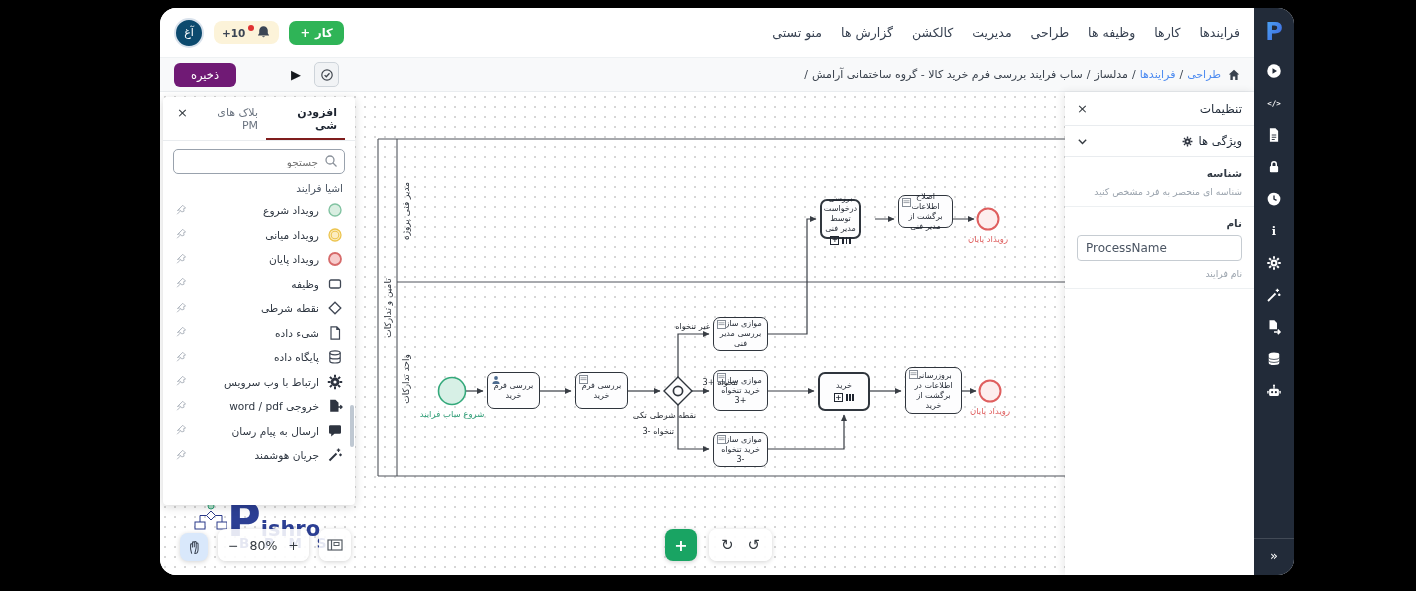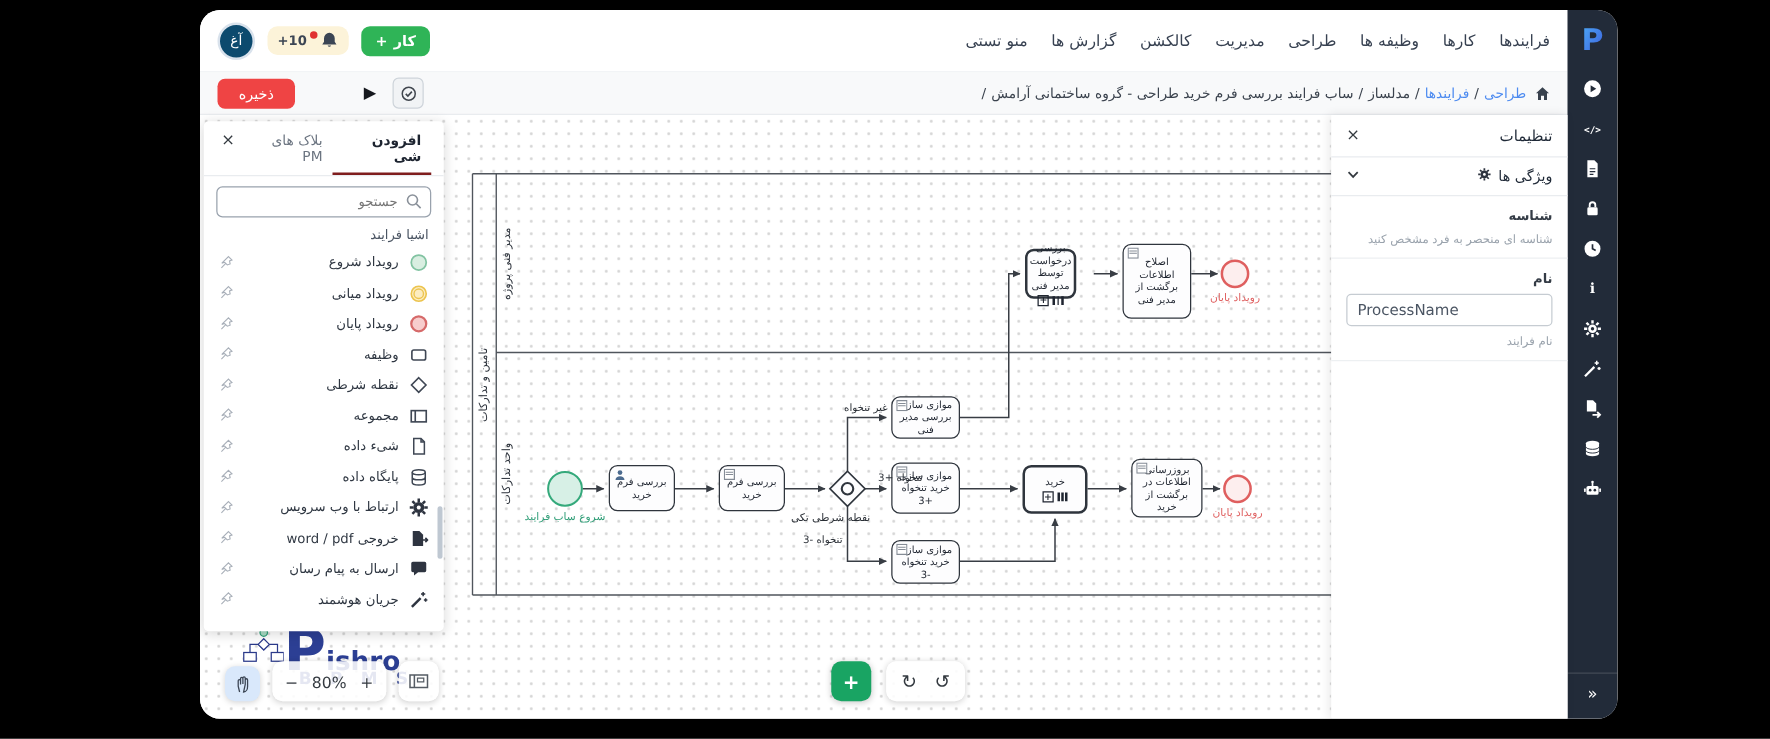--- a/index.html
+++ b/index.html
@@ -21,21 +21,21 @@
   .bell-count{font-size:10.5px;font-weight:bold;color:#3b4554}
   .bell-dot{width:6px;height:6px;background:#e03131;border-radius:50%;margin-left:1px;margin-top:-9px}
   .avatar{width:30px;height:30px;border-radius:50%;background:#0c4a6e;color:#fff;font-size:11px;display:flex;align-items:center;justify-content:center;border:2px solid #d9e2ec;box-sizing:border-box;cursor:pointer}
   
   .toolbar{position:absolute;left:0;top:50px;width:1094px;height:34px;background:#f8f9fa;border-bottom:1px solid #e9ecef;display:flex;align-items:center;padding:0 14px;box-sizing:border-box}
   .crumbs{display:flex;align-items:center;gap:4px;font-size:11px;color:#3a424d;white-space:nowrap}
   .crumb-link{color:#4d8bf0;cursor:pointer}
   .tb-actions{margin-inline-start:auto;display:flex;align-items:center;gap:13px}
   .btn-check{width:23px;height:23px;border:1px solid #ced4da;border-radius:5px;background:#f1f3f5;display:flex;align-items:center;justify-content:center;cursor:pointer}
   .btn-play{font-size:13px;color:#15181d;cursor:pointer;line-height:1}
-  .btn-save{background:#ef4444;color:#fff;border-radius:6px;font-size:11.5px;padding:5px 17px;margin-inline-start:42px;cursor:pointer}
+  .btn-save{background:#701a75;color:#fff;border-radius:6px;font-size:11.5px;padding:5px 17px;margin-inline-start:42px;cursor:pointer}
   
   .canvas{position:absolute;left:0;top:84px;width:905px;height:483px;background:#fff;background-image:radial-gradient(circle,#d6d6d6 1px,transparent 1.2px);background-size:10px 10px}
   .dg{position:absolute;left:0;top:0}
   .vlabel-wrap{position:absolute;display:flex;align-items:center;justify-content:center;pointer-events:none}
   .vlabel{transform:rotate(-90deg);white-space:nowrap;font-size:9px;color:#2c323b}
   .task{position:absolute;border:1.2px solid #2f353d;border-radius:7px;background:#fdfdfe;display:flex;flex-direction:column;align-items:center;justify-content:center;text-align:center;font-size:8px;line-height:1.25;color:#1f2530;padding:2px;box-sizing:border-box;cursor:pointer}
   .task.thick{border-width:2.2px}
   .corner-ic{position:absolute;top:2px;left:3px;line-height:0}
   .markers{display:flex;gap:3px;align-items:center;justify-content:center;margin-top:2px}
   .mi-bars{display:flex;gap:1.5px}
@@ -71,21 +71,21 @@
   .pal-section{font-size:10.5px;color:#4b5563;margin:2px 12px 4px}
   .pal-item{display:flex;align-items:center;height:24.5px;padding:0 12px;gap:8px;cursor:grab}
   .pal-ic{width:16px;height:16px;line-height:0;flex:0 0 16px}
   .pal-label{flex:1;font-size:10.6px;color:#2f3742}
   .pal-pin{line-height:0;opacity:.85;cursor:pointer}
   .pal-scroll{position:absolute;right:1px;top:308px;width:4px;height:42px;background:#bfc8d2;border-radius:2px}
   
   .settings{position:absolute;left:905px;top:84px;width:189px;height:483px;background:#fff;box-shadow:-2px 0 8px rgba(0,0,0,.09);z-index:4;box-sizing:border-box}
   .set-head{display:flex;align-items:center;padding:9px 12px;border-bottom:1px solid #e9ecef;font-size:12px;color:#1f2937}
   .set-close{margin-inline-start:auto;font-size:13px;color:#343a40;cursor:pointer}
-  .set-section{display:flex;padding:8px 12px;border-bottom:1px solid #e9ecef;font-size:11.5px;color:#1f2937;gap:6px}
+  .set-section{display:flex;align-items:center;padding:8px 12px;border-bottom:1px solid #e9ecef;font-size:11.5px;color:#1f2937;gap:6px}
   .set-chev{margin-inline-start:auto;line-height:0;cursor:pointer}
   .set-group{padding:10px 12px 9px;border-bottom:1px solid #edf0f2}
   .f-label{font-size:10.5px;color:#343c46;margin-bottom:6px;font-weight:bold}
   .f-input{width:100%;box-sizing:border-box;height:26px;border:1px solid #c6ccd2;border-radius:4px;padding:0 8px;font-size:12px;color:#4b5563;text-align:left;font-family:"DejaVu Sans",sans-serif;outline:none}
   .f-help{font-size:9.3px;color:#99a2ac;margin-top:7px}
 </style>
 </head>
 <body>
 
 <div class="win">
@@ -127,21 +127,21 @@
             <path d="M6 0.8 L11.2 5.6 H9.6 V11 H7.2 V7.6 H4.8 V11 H2.4 V5.6 H0.8 Z" fill="#39424e"></path>
           </svg>
       </span>
       <span style="display:flex;gap:4px;align-items:center">
           <span class="crumb-link">طراحی</span>
           <span>/</span>
           <span class="crumb-link">فرایندها</span>
           <span>/</span>
           <span class="crumb-item">مدلساز</span>
           <span>/</span>
-          <span class="crumb-item">ساب فرایند بررسی فرم خرید طراحی - گروه ساختمانی آرامش</span>
+          <span class="crumb-item">ساب فرایند بررسی فرم خرید کالا - گروه ساختمانی آرامش</span>
           <span>/</span>
         </span>
     </div>
     <div class="tb-actions">
       <div class="btn-check">
         <svg width="14" height="14" viewBox="0 0 14 14">
             <circle cx="7" cy="7" r="5.2" fill="none" stroke="#40464e" stroke-width="1.2"></circle>
             <path d="M4.6 7.1 L6.3 8.8 L9.5 5.3" fill="none" stroke="#40464e" stroke-width="1.3"></path>
           </svg>
       </div>
@@ -256,21 +256,21 @@
       <span>بررسی درخواست توسط مدیر فنی</span>
       <span class="markers">
         <span class="mi-bars">
             <i></i>
             <i></i>
             <i></i>
           </span>
           <span class="plusbox">+</span>
       </span>
     </div>
-    <div class="task" style="left:738px;top:103px;width:55px;height:60px">
+    <div class="task" style="left:738px;top:103px;width:55px;height:33px">
       <span class="corner-ic"><svg width="9" height="9" viewBox="0 0 9 9">
             <rect x="0.5" y="0.5" width="8" height="8" fill="#fff" stroke="#858c96"></rect>
             <path d="M1.5 2.8 H7.5 M1.5 4.6 H7.5" stroke="#858c96" stroke-width="0.8"></path>
           </svg></span>
       <span>اصلاح اطلاعات برگشت از مدیر فنی</span>
     </div>
 
     <div class="nlabel green" style="left:252px;top:317px;width:80px">شروع ساب فرایند</div>
     <div class="nlabel" style="left:462px;top:318px;width:85px">نقطه شرطی تکی</div>
     <div class="nlabel red" style="left:795px;top:314px;width:70px">رویداد پایان</div>
@@ -374,30 +374,20 @@
             <span class="pal-label">وظیفه</span>
             <span class="pal-pin"><svg width="13" height="13" viewBox="0 0 16 16" aria-hidden="true">
                 <path d="M9.6 1.6 L13 5 L10.6 5.8 L11.2 8.8 L8.4 9.8 L5.8 7.2 L3 8 L9.6 1.6 Z M6.9 8.3 L2.6 12.6" fill="none" stroke="#9aa2ad" stroke-width="1.1"></path>
               </svg></span>
           </div>
           <div class="pal-item">
             <span class="pal-ic"><svg width="16" height="16" viewBox="0 0 16 16" aria-hidden="true">
                 <path d="M8 2.2 L13.8 8 L8 13.8 L2.2 8 Z" fill="none" stroke="#3f4754" stroke-width="1.3"></path>
               </svg></span>
             <span class="pal-label">نقطه شرطی</span>
-            <span class="pal-pin"><svg width="13" height="13" viewBox="0 0 16 16" aria-hidden="true">
-                <path d="M9.6 1.6 L13 5 L10.6 5.8 L11.2 8.8 L8.4 9.8 L5.8 7.2 L3 8 L9.6 1.6 Z M6.9 8.3 L2.6 12.6" fill="none" stroke="#9aa2ad" stroke-width="1.1"></path>
-              </svg></span>
-          </div>
-          <div class="pal-item">
-            <span class="pal-ic"><svg width="16" height="16" viewBox="0 0 16 16" aria-hidden="true">
-                <rect x="2" y="3.5" width="12" height="9" fill="none" stroke="#3f4754" stroke-width="1.3"></rect>
-                <line x1="5.2" y1="3.5" x2="5.2" y2="12.5" stroke="#3f4754" stroke-width="1.3"></line>
-              </svg></span>
-            <span class="pal-label">مجموعه</span>
             <span class="pal-pin"><svg width="13" height="13" viewBox="0 0 16 16" aria-hidden="true">
                 <path d="M9.6 1.6 L13 5 L10.6 5.8 L11.2 8.8 L8.4 9.8 L5.8 7.2 L3 8 L9.6 1.6 Z M6.9 8.3 L2.6 12.6" fill="none" stroke="#9aa2ad" stroke-width="1.1"></path>
               </svg></span>
           </div>
           <div class="pal-item">
             <span class="pal-ic"><svg width="16" height="16" viewBox="0 0 16 16" aria-hidden="true">
                 <path d="M4 1.8 H9.8 L12.5 4.5 V14.2 H4 Z M9.8 1.8 V4.5 H12.5" fill="none" stroke="#3f4754" stroke-width="1.2"></path>
               </svg></span>
             <span class="pal-label">شیء داده</span>
             <span class="pal-pin"><svg width="13" height="13" viewBox="0 0 16 16" aria-hidden="true">

